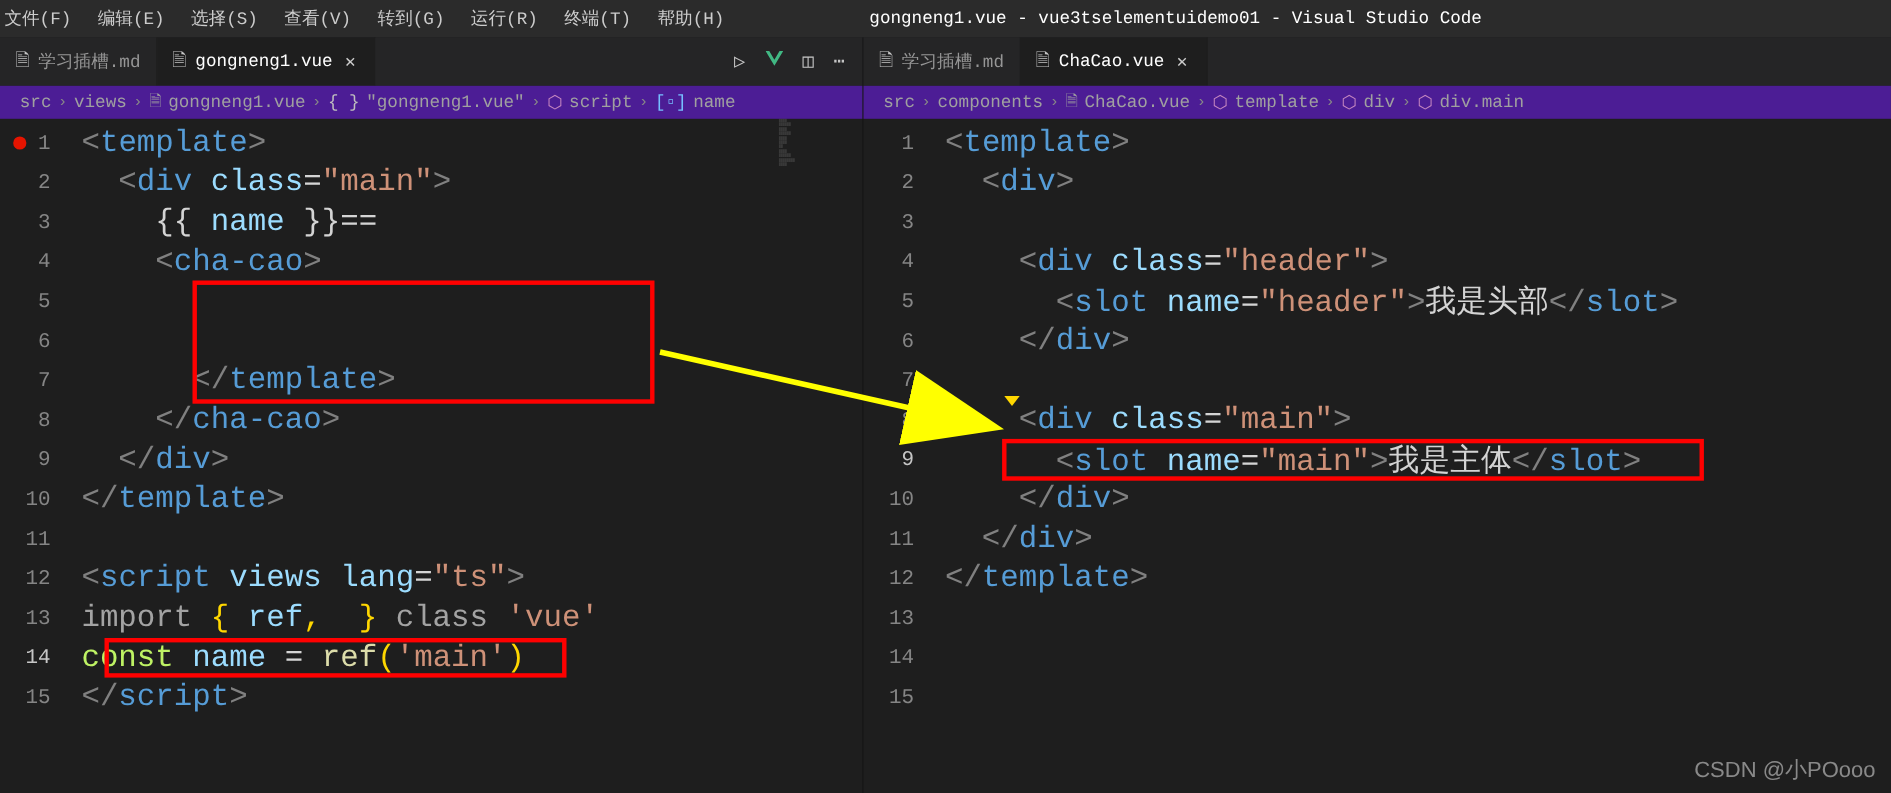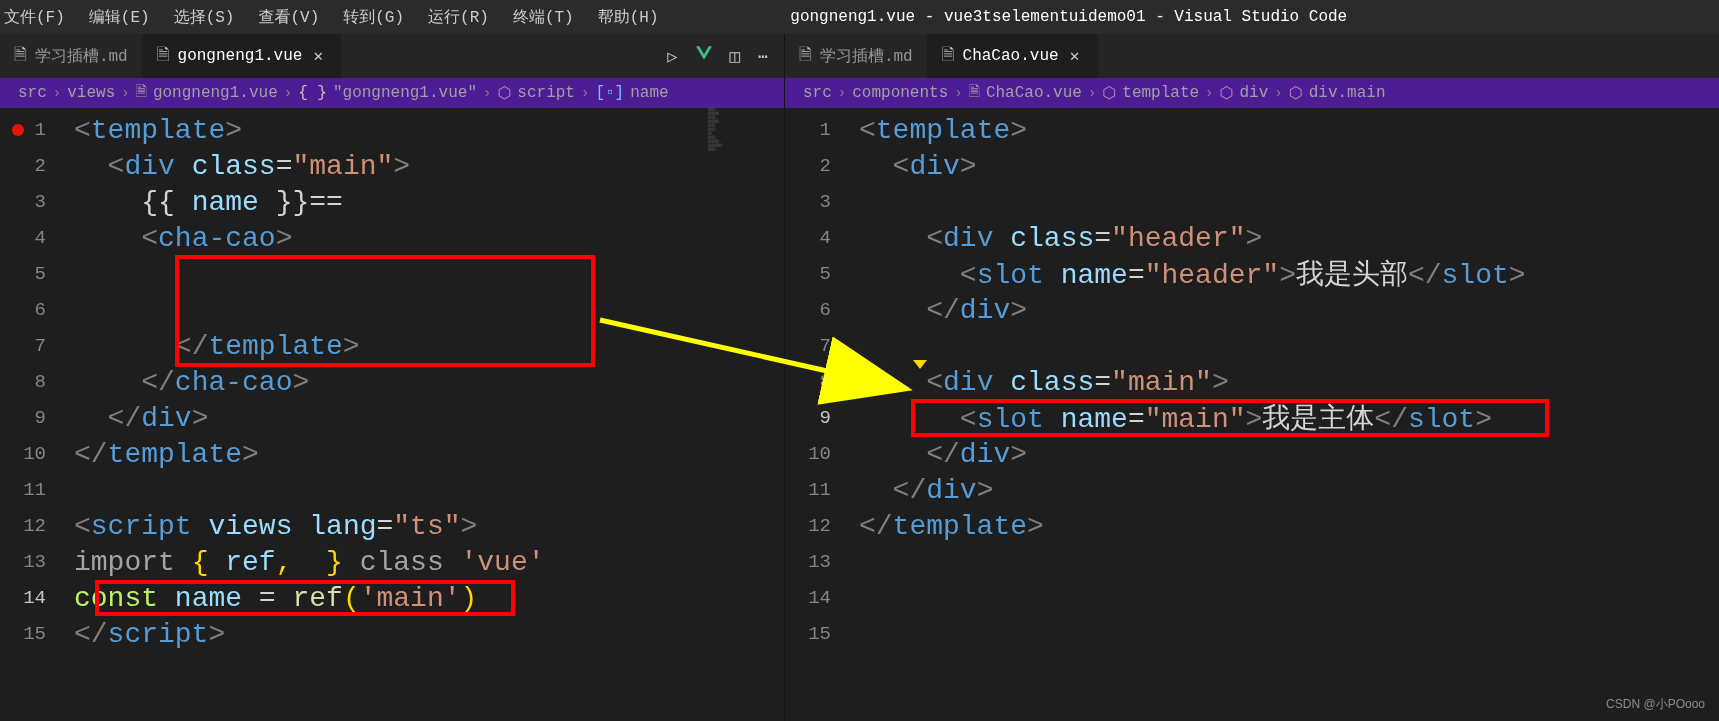--- a/index.html
+++ b/index.html
@@ -152,21 +152,21 @@
     border-left:7px solid transparent;
     border-right:7px solid transparent;
     border-top:9px solid #ffd700;
   }
   .watermark {
     position: absolute;
     right: 14px;
     bottom: 8px;
     color: #d0d0d0;
     opacity: 0.6;
-    font-size: 12px;
+    font-size: 20px;
     font-family: sans-serif;
     text-align: right;
   }
   .bcsym { color:#c586c0; }
   .bcbrace { color:#bfbfbf; }
   .bcvar { color:#75beff; }
 </style>
 </head>
 <body>
 

